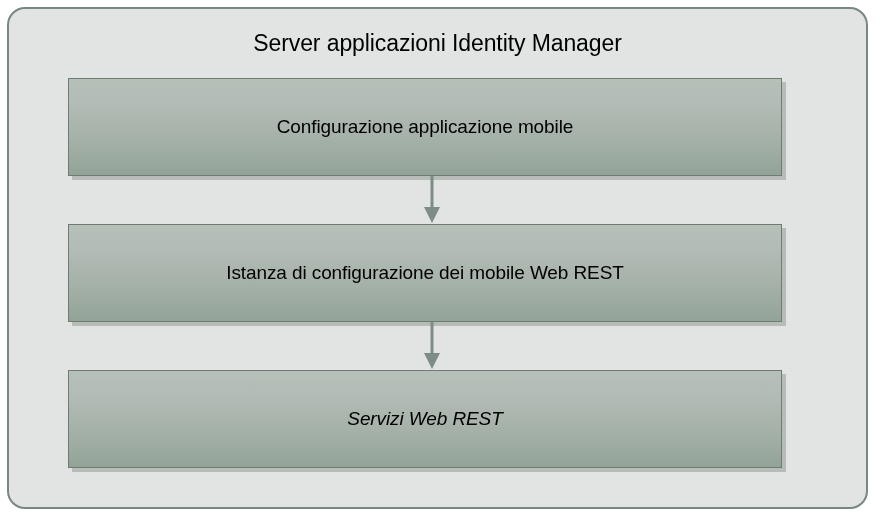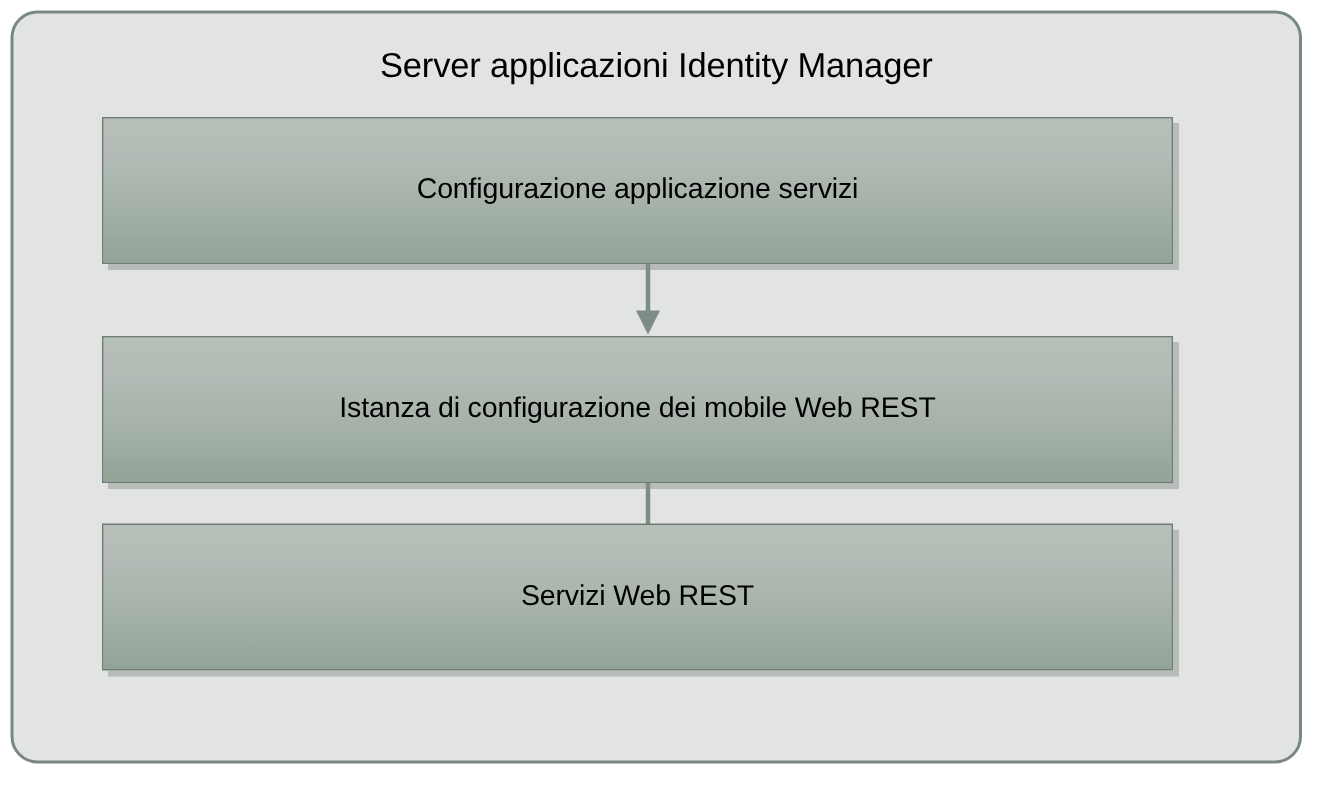--- a/index.html
+++ b/index.html
@@ -56,21 +56,21 @@
     box-sizing: border-box;
     background: linear-gradient(to bottom, #b7bfb9 0%, #b2bbb5 28%, #a2afa6 68%, #93a398 100%);
     border: 1px solid #6e7d74;
     box-shadow: 4px 4px 0 0 rgba(150,155,152,0.55);
     display: flex;
     align-items: center;
     justify-content: center;
   }
   .node-1 { top: 69px; }
   .node-2 { top: 215px; }
-  .node-3 { top: 340px; }
+  .node-3 { top: 361px; font-style: italic; }
 
   .node-label {
     font-size: 19px;
     line-height: 24px;
     color: #000000;
     text-align: center;
     letter-spacing: -0.1px;
     white-space: nowrap;
   }
 
@@ -91,21 +91,21 @@
 </head>
 <body>
 
 <div id="canvas">
 
   <div class="container-box">
 
     <div class="container-title">Server applicazioni Identity Manager</div>
 
     <div class="node node-1">
-      <span class="node-label">Configurazione applicazione servizi</span>
+      <span class="node-label">Configurazione applicazione mobile</span>
     </div>
 
     <div class="arrow arrow-1">
       <svg width="30" height="48" viewBox="0 0 30 48" xmlns="http://www.w3.org/2000/svg">
         <rect x="13.5" y="0" width="3" height="33" fill="#7d8c84"></rect>
         <polygon points="7,31 23,31 15,47" fill="#7d8c84"></polygon>
       </svg>
     </div>
 
     <div class="node node-2">

